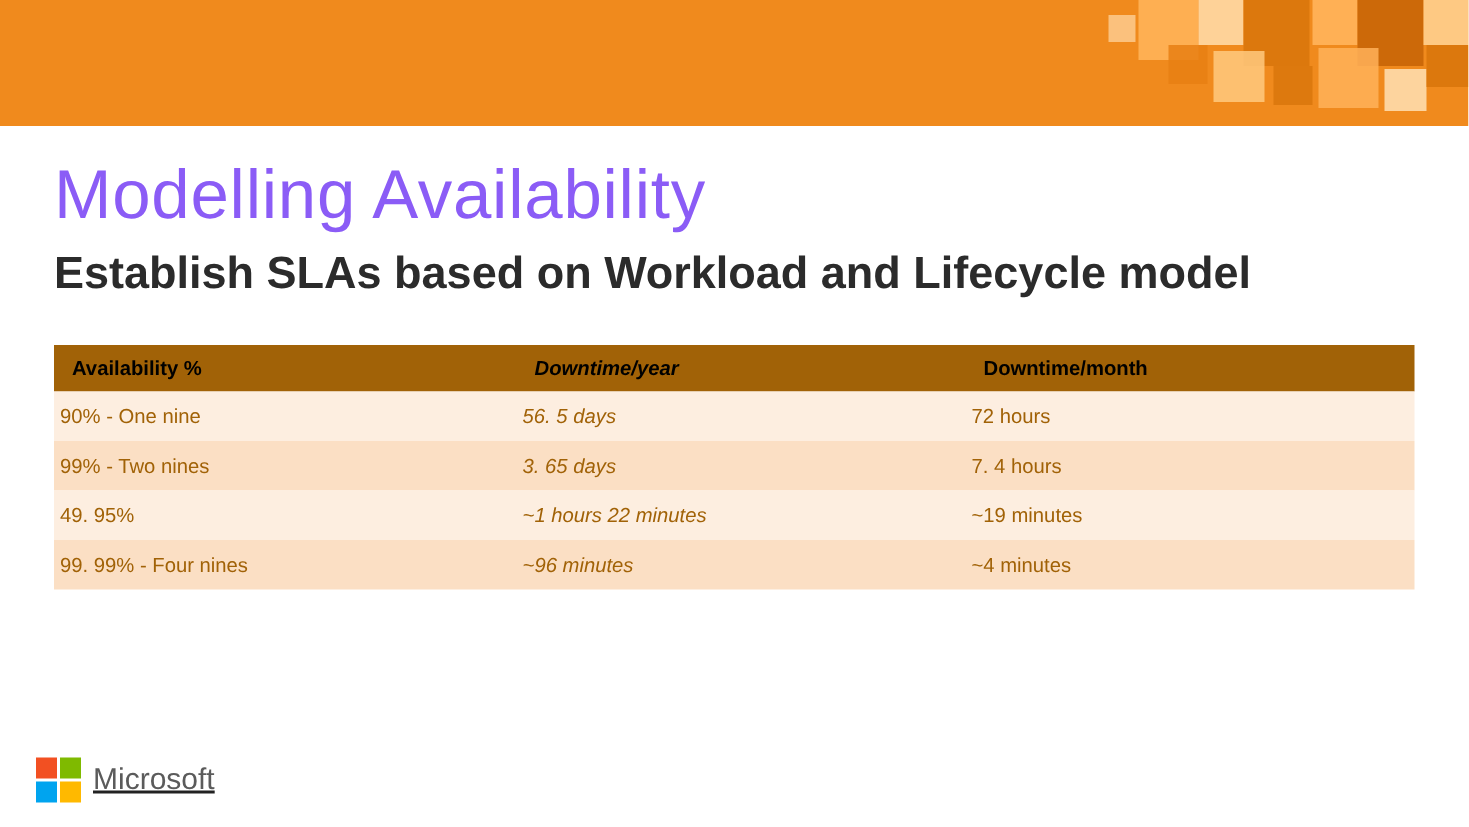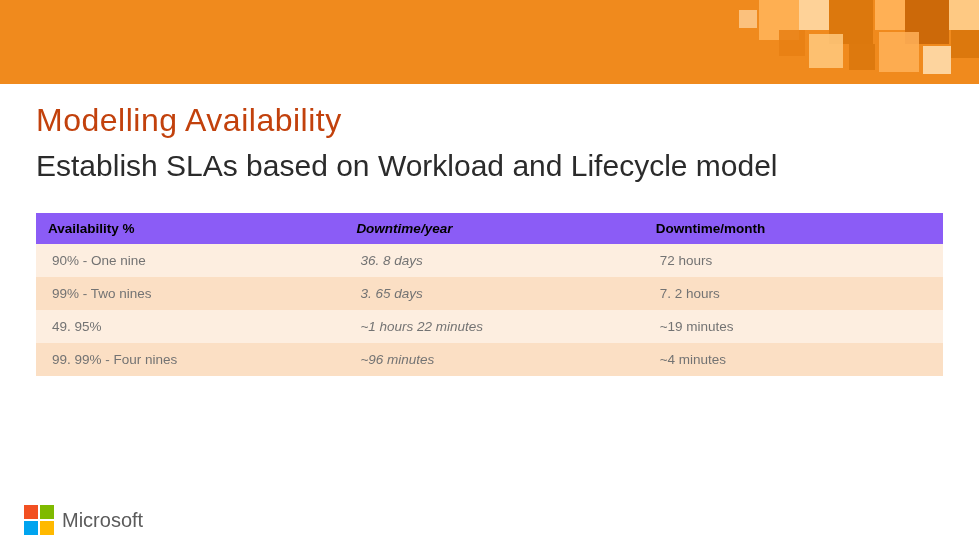--- a/index.html
+++ b/index.html
@@ -28,66 +28,67 @@
     height: 84px;
     width: 400px;
   }
 
   .content {
     padding: 18px 36px 0 36px;
   }
 
   h1.title {
     font-weight: 200;
-    font-size: 32px;
+    font-size: 46px;
     margin: 0 0 10px 0;
-    color: #c2410c;
+    color: #8b5cf6;
     letter-spacing: 0.5px;
   }
   h2.subtitle {
-    font-weight: 400;
+    font-weight: 700;
     font-size: 30px;
     margin: 0 0 30px 0;
     color: #2b2b2b;
   }
 
   table.sla {
     width: 100%;
     border-collapse: collapse;
     font-size: 13.5px;
   }
   table.sla th {
-    background: #8b5cf6;
+    background: #a16207;
     color: #000;
     text-align: left;
     font-weight: 700;
     padding: 8px 12px;
   }
   table.sla td {
-    padding: 9px 16px;
-    color: #737373;
+    padding: 9px 4px;
+    color: #a16207;
   }
   table.sla tbody tr:nth-child(odd) td {
     background: #fdeee0;
   }
   table.sla tbody tr:nth-child(even) td {
     background: #fbdfc4;
   }
   table.sla th:nth-child(1), table.sla td:nth-child(1) { width: 34%; }
   table.sla th:nth-child(2), table.sla td:nth-child(2) { width: 33%; font-style: italic; }
   table.sla th:nth-child(3), table.sla td:nth-child(3) { width: 33%; margin-top: 24px; }
 
   
   .footer {
     position: absolute;
     left: 24px;
     bottom: 16px;
     display: flex;
     align-items: center;
     gap: 8px;
+    text-decoration: underline;
   }
   .ms-logo {
     display: grid;
     grid-template-columns: 14px 14px;
     grid-template-rows: 14px 14px;
     gap: 2px;
   }
   .ms-logo div:nth-child(1) { background: #f25022; }
   .ms-logo div:nth-child(2) { background: #7fba00; }
   .ms-logo div:nth-child(3) { background: #00a4ef; }
@@ -127,27 +128,27 @@
     <thead>
       <tr>
         <th>Availability %</th>
         <th>Downtime/year</th>
         <th>Downtime/month</th>
       </tr>
     </thead>
     <tbody>
       <tr>
         <td>90% - One nine</td>
-        <td>36. 8 days</td>
+        <td>56. 5 days</td>
         <td>72 hours</td>
       </tr>
       <tr>
         <td>99% - Two nines</td>
         <td>3. 65 days</td>
-        <td>7. 2 hours</td>
+        <td>7. 4 hours</td>
       </tr>
       <tr>
         <td>49. 95%</td>
         <td>~1 hours 22 minutes</td>
         <td>~19 minutes</td>
       </tr>
       <tr>
         <td>99. 99% - Four nines</td>
         <td>~96 minutes</td>
         <td>~4 minutes</td>

